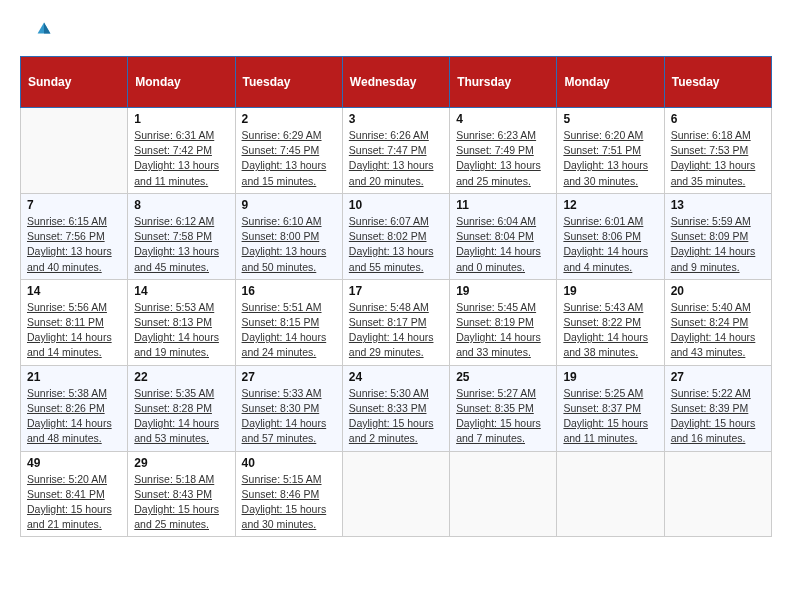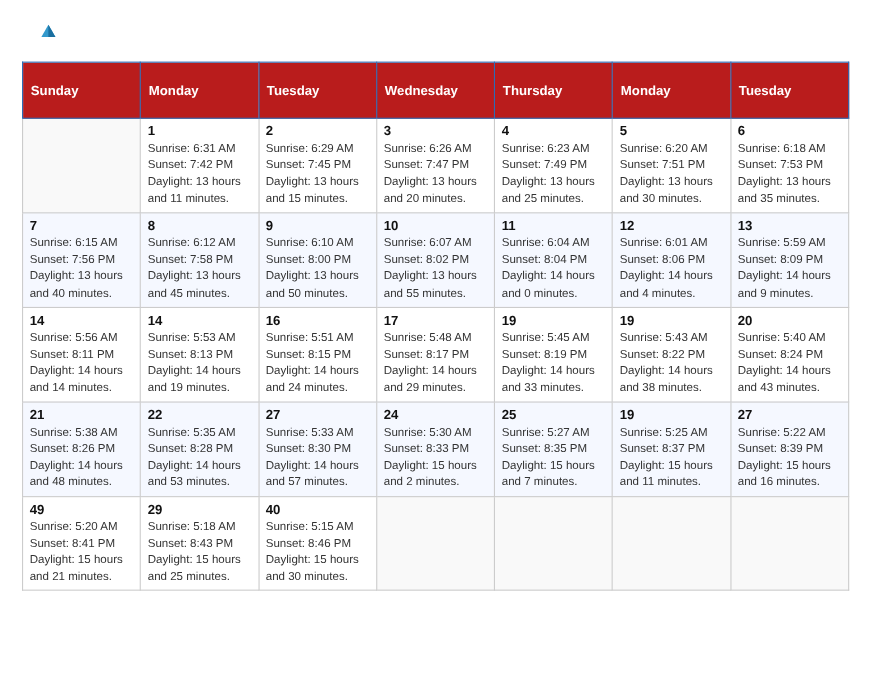--- a/index.html
+++ b/index.html
@@ -80,20 +80,21 @@
       font-weight: bold;
       font-size: 12px;
       color: #111;
       display: block;
       margin-bottom: 2px;
     }
     .day-detail {
       color: #333;
       font-size: 10.5px;
       line-height: 1.45;
+      text-decoration: underline;
     }
     .empty-cell {
       background: #f9f9f9 !important;
     }
   </style>
 </head>
 <body>
 
 <div class="page">
   <div class="header-logo">

